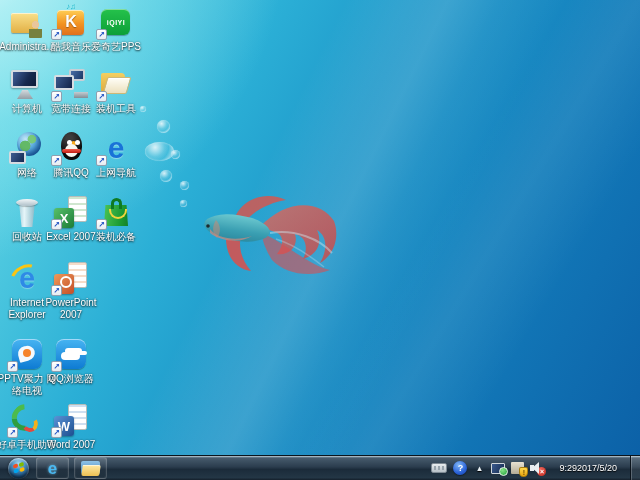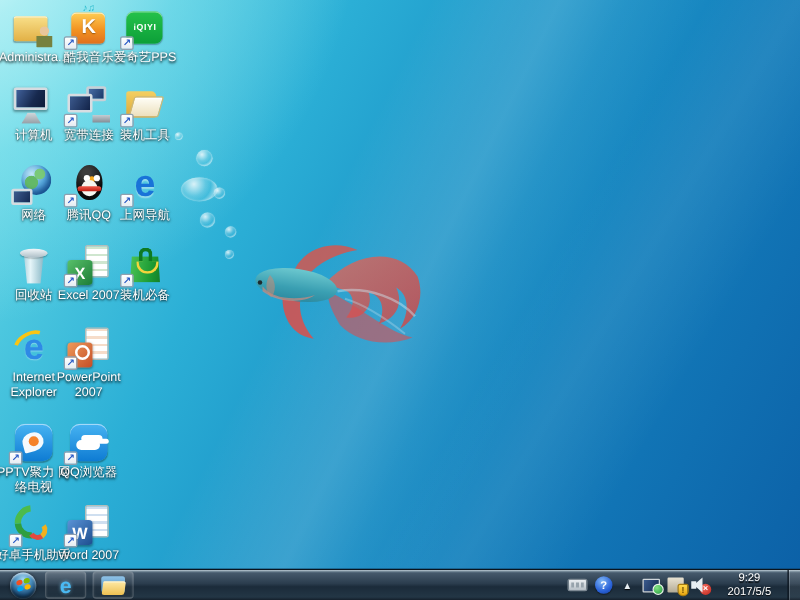--- a/index.html
+++ b/index.html
@@ -165,21 +165,21 @@
   .warn-ico::after{content:"!";position:absolute;right:-4px;bottom:-3px;width:9px;height:10px;border-radius:2px 2px 45% 45%;
     background:linear-gradient(180deg,#ffd84a,#e8a612);border:1px solid #a87d10;box-sizing:border-box;
     font-size:7px;font-weight:bold;color:#6b4a00;text-align:center;line-height:9px;}
   .vol-ico{width:16px;height:14px;}
   .vol-ico::before{content:"";position:absolute;left:0;top:4px;width:4px;height:6px;background:#e8eef2;}
   .vol-ico::after{content:"";position:absolute;left:2px;top:1px;border-right:7px solid #e8eef2;
     border-top:6px solid transparent;border-bottom:6px solid transparent;}
   .vol-badge{position:absolute;right:0;bottom:-1px;width:9px;height:9px;border-radius:50%;
     background:radial-gradient(circle at 35% 30%,#f36c60,#bd241a);color:#fff;font-size:7px;line-height:9px;
     text-align:center;font-weight:bold;}
-  .clock{display:flex;flex-direction:column;align-items:center;justify-content:center;color:#fff;
+  .clock{display:flex;flex-direction:row;align-items:center;justify-content:center;color:#fff;
     font-size:9px;line-height:11px;text-shadow:0 1px 1px #000;padding:0 7px;}
   .show-desktop{width:9px;height:25px;border-left:1px solid #0a131c;box-shadow:inset 1px 0 0 rgba(255,255,255,.22);
     background:linear-gradient(180deg,rgba(255,255,255,.12),rgba(255,255,255,.03));}
 </style>
 </head>
 <body>
 
 <div class="screen">
 
   <div class="wallpaper">
@@ -379,18 +379,18 @@
       <span class="tray-ico kbd-ico"></span>
       <span class="tray-ico help-ico">?</span>
       <span class="tray-ico caret-ico"></span>
       <span class="tray-ico pc-ok-ico"></span>
       <span class="tray-ico warn-ico"></span>
       <span class="tray-ico vol-ico">
         <span class="vol-badge">×</span>
       </span>
       <div class="clock">
         <span>9:29</span>
-        <span>2017/5/5</span>
+        <span>2017/5/20</span>
       </div>
       <div class="show-desktop"></div>
     </div>
   </div>
 </div>
 
 </body></html>

